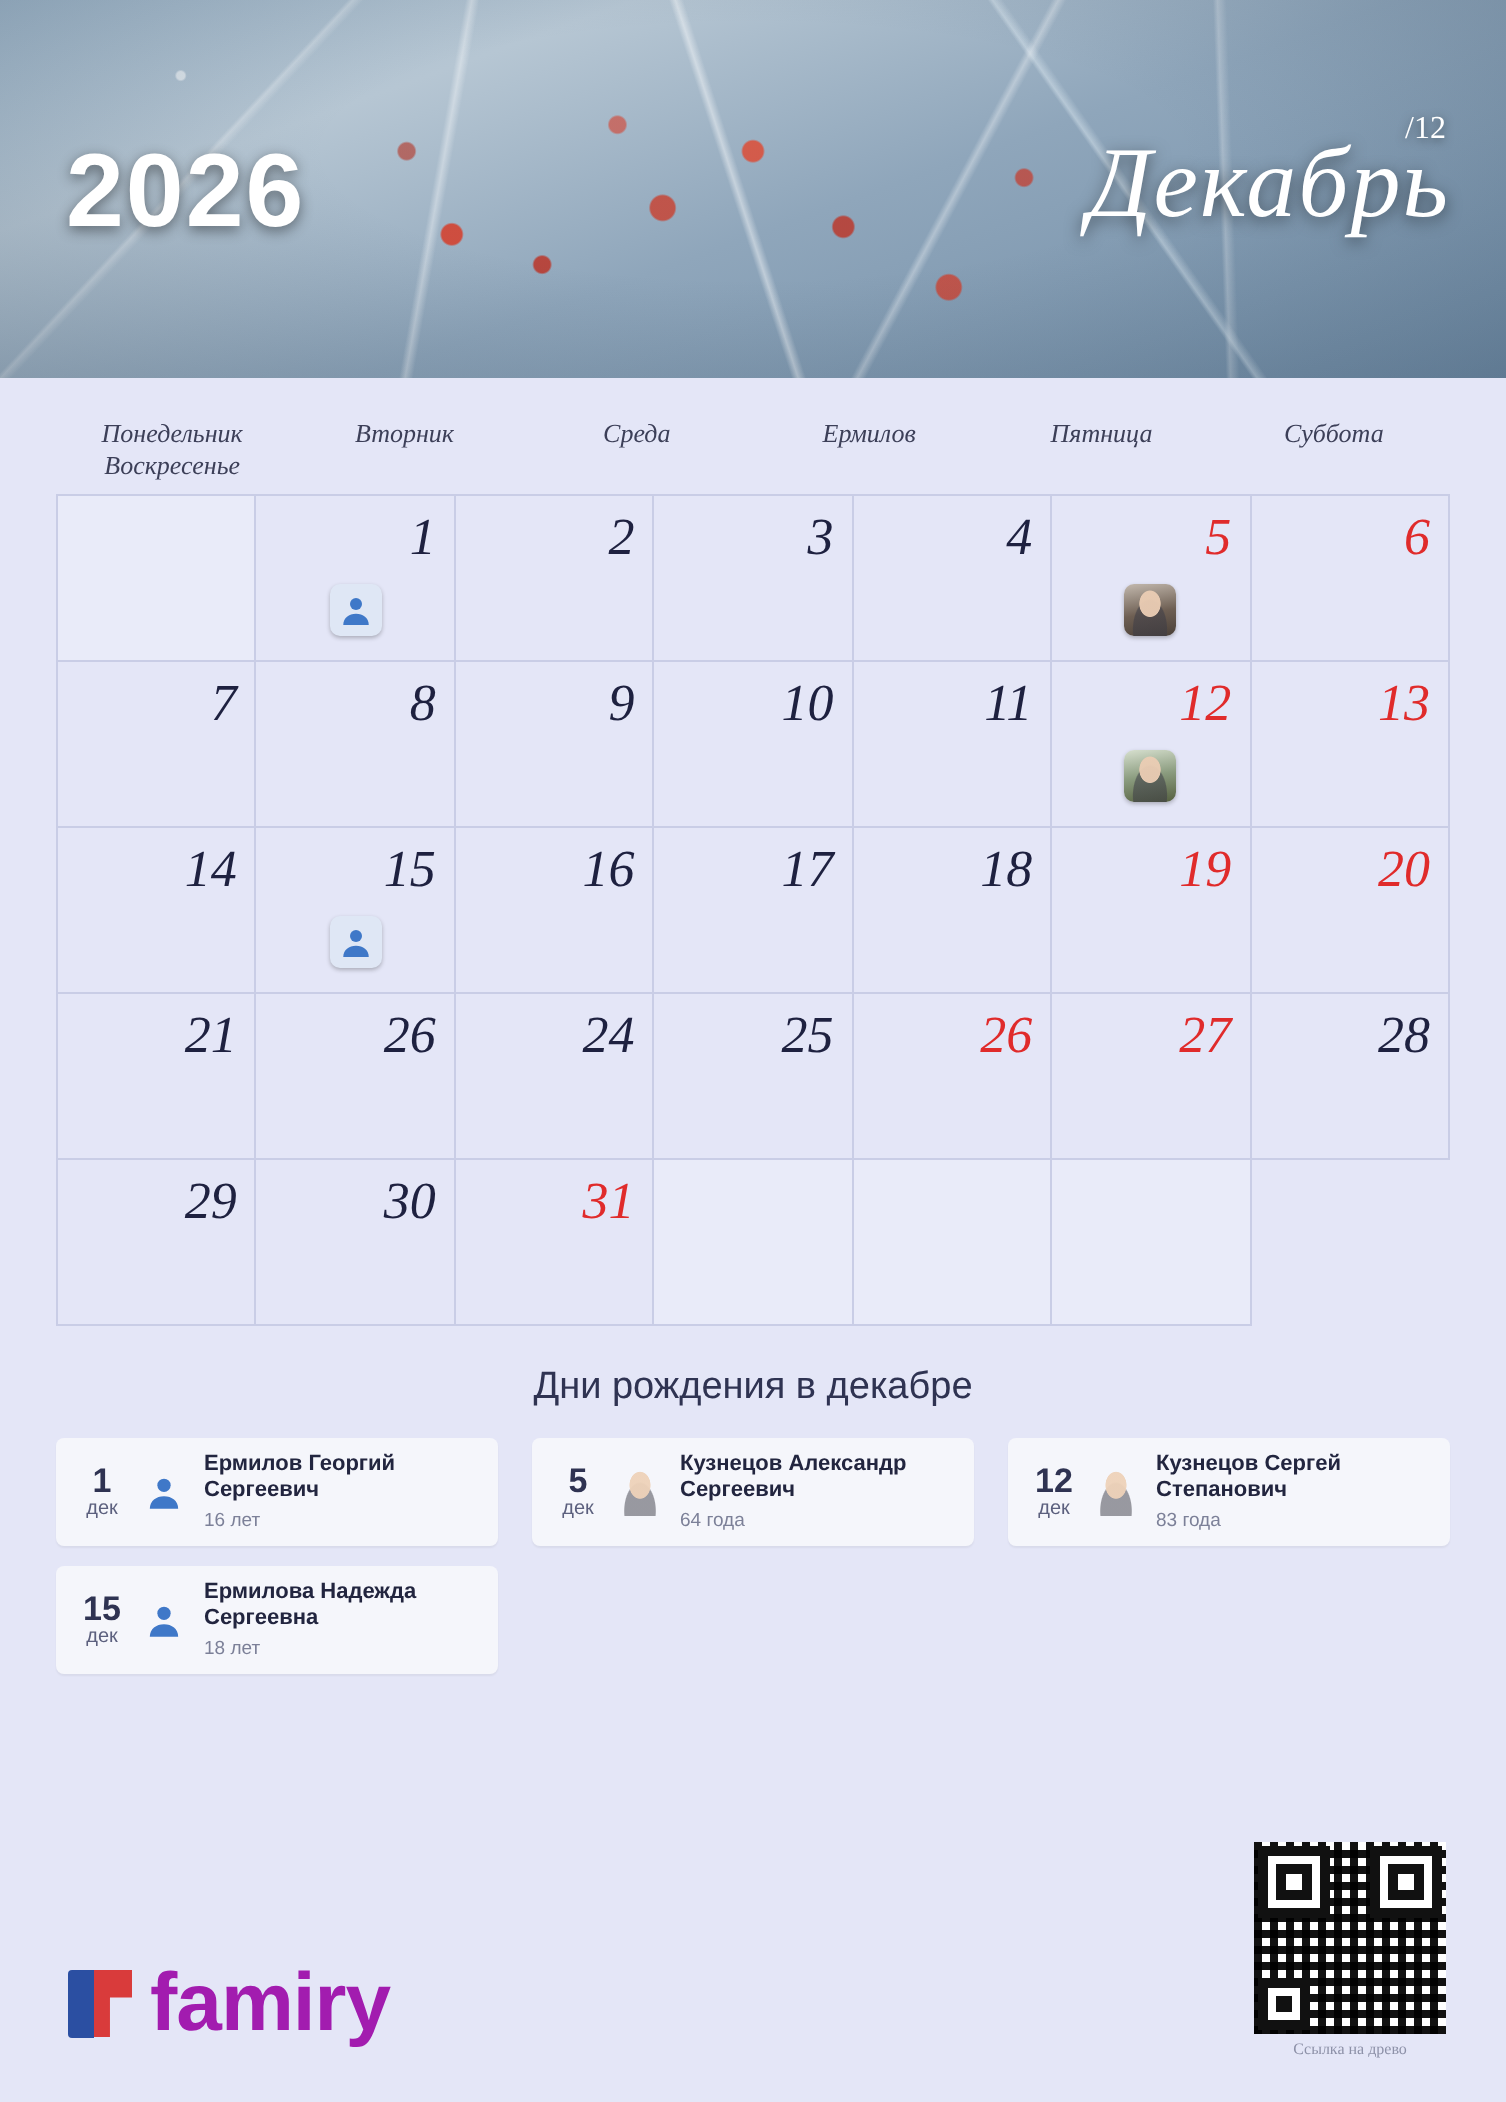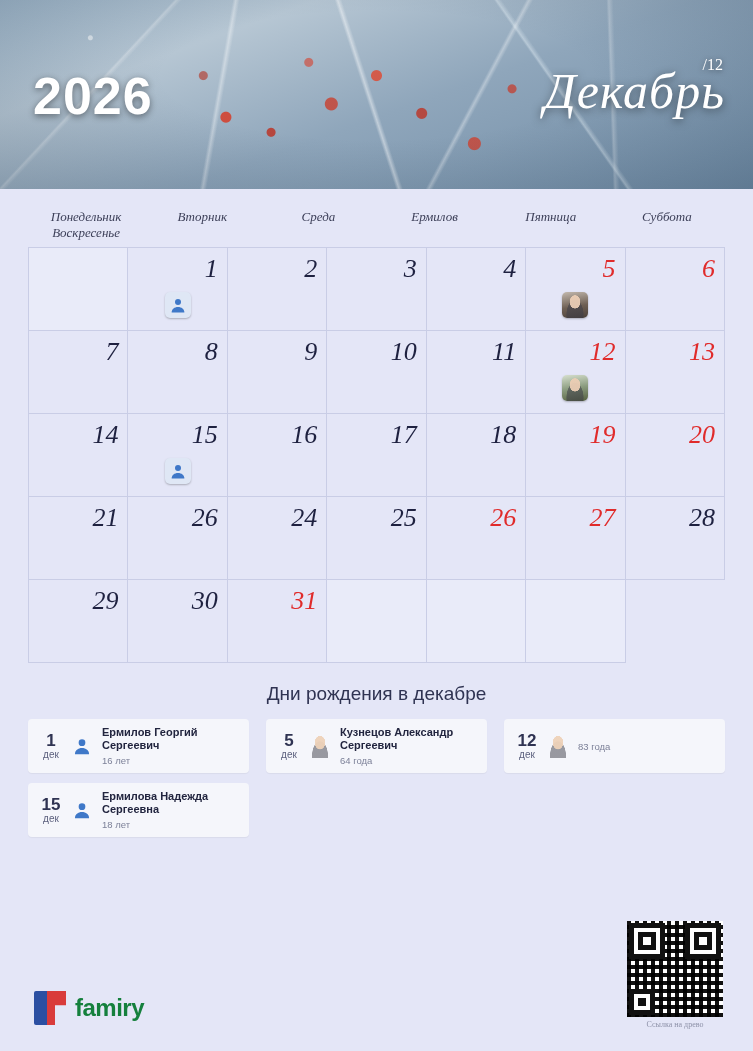--- a/index.html
+++ b/index.html
@@ -211,23 +211,23 @@
     background: #2b4fa2;
     border-radius: 2px 0 0 2px;
   }
   .logo-mark .red {
     position: absolute; left: 13px; top: 0;
     width: 19px; height: 34px;
     background: #d93b3b;
     clip-path: polygon(0 0, 100% 0, 100% 42%, 42% 42%, 42% 100%, 0 100%);
   }
   .logo-text {
-    font-size: 24px;
+    font-size: 41px;
     font-weight: bold;
-    color: #15803d;
+    color: #a21caf;
     letter-spacing: -0.5px;
   }
   .qr-wrap {
     position: absolute;
     right: 30px; bottom: 22px;
     text-align: center;
     font-family: Liberation Serif, serif;
   }
   .qr {
     width: 96px; height: 96px;
@@ -426,20 +426,21 @@
     </div>
     <div class="bd-card">
       <div class="bd-date">
         <div class="d">12</div>
         <div class="m">дек</div>
       </div>
       <div class="bd-ava ph-old">
         <div class="face" style="width:100%;height:100%;background:radial-gradient(ellipse at 50% 36%, rgba(238,210,185,0.95) 0 30%, transparent 32%),radial-gradient(ellipse at 50% 90%, rgba(60,60,70,0.5) 0 45%, transparent 48%);"></div>
       </div>
       <div class="bd-info">
+        <div class="bd-name">Кузнецов Сергей Степанович</div>
         <div class="bd-age">83 года</div>
       </div>
     </div>
     <div class="bd-card">
       <div class="bd-date">
         <div class="d">15</div>
         <div class="m">дек</div>
       </div>
       <div class="bd-ava silhouette">
         <svg viewBox="0 0 24 24" xmlns="http://www.w3.org/2000/svg">

